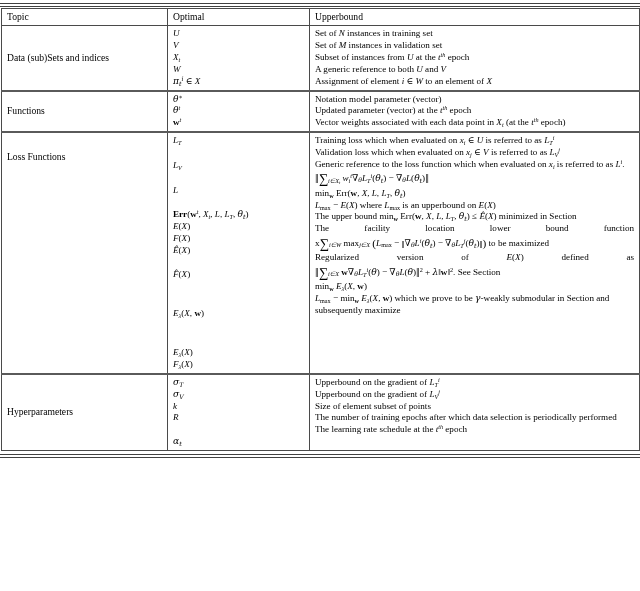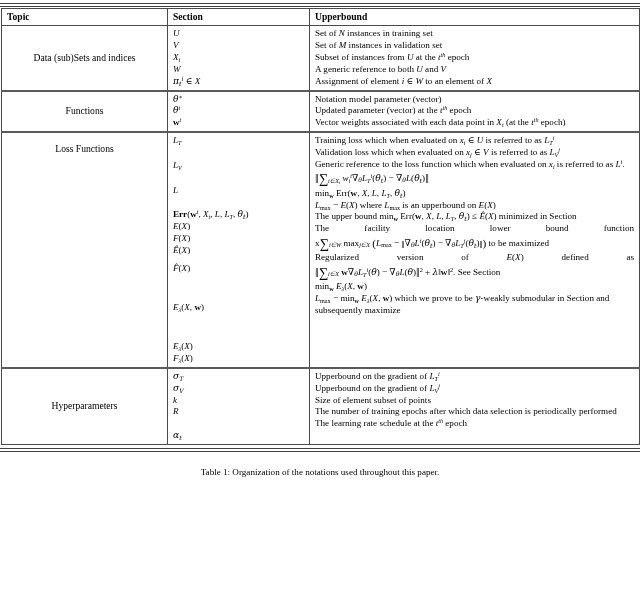--- a/index.html
+++ b/index.html
@@ -47,40 +47,39 @@
     box-sizing: border-box;
   }
   col.c-topic { width: 166px; }
   col.c-not   { width: 142px; }
   col.c-expl  { width: 330px; }
 
   thead th {
     border-top: 1px solid #4a4a4a;
     border-bottom: 1px solid #4a4a4a;
     text-align: left;
-    font-weight: bold;
+    font-weight: normal;
     font-size: 9.6px;
     padding-top: 2px;
     padding-bottom: 2px;
   }
   tr.section > td {
     border-top: 2px solid #5a5a5a;
   }
   tr.section-first > td {
     border-top: 1px solid #4a4a4a;
   }
   tr.last > td {
     border-bottom: 1px solid #4a4a4a;
   }
   .topic-cell {
-    text-align: center;
     font-size: 9.6px;
   }
   .topic-cell.mid { vertical-align: middle; }
-  .topic-cell.top { vertical-align: top; padding-top: 10px; }
+  .topic-cell.top { vertical-align: top; padding-top: 18px; }
 
   .notation-cell, .expl-cell { padding-top: 3px; }
 
   .nlist { margin: 0; padding: 0; list-style: none; }
   .nlist li { margin: 0 0 0 0; }
 
   .elist { margin: 0; padding: 0; list-style: none; }
   .elist li { margin: 0; }
 
   .just { text-align: justify; text-align-last: justify; }
@@ -125,21 +124,21 @@
 
   <table class="notation">
     <colgroup>
       <col class="c-topic">
         <col class="c-not">
         <col class="c-expl">
     </colgroup>
     <thead>
       <tr>
         <th>Topic</th>
-        <th>Section</th>
+        <th>Optimal</th>
         <th>Upperbound</th>
       </tr>
     </thead>
     <tbody>
 
       <tr class="section section-first">
         <td class="topic-cell mid">Data (sub)Sets and indices</td>
         <td class="notation-cell">
           <ul class="nlist">
             <li><span class="mi">U</span></li>
@@ -182,21 +181,21 @@
         <td class="topic-cell top">Loss Functions</td>
         <td class="notation-cell">
           <ul class="nlist">
             <li><span class="mi">L<sub>T</sub></span></li>
             <li style="margin-top:13px"><span class="mi">L<sub>V</sub></span></li>
             <li style="margin-top:13px"><span class="mi">L</span></li>
             <li style="margin-top:13px"><span class="mr" style="font-weight:bold">Err</span>(<span class="mb">w</span><sup class="mi">t</sup>, <span class="mi">X<sub>t</sub></span>, <span class="mi">L</span>, <span class="mi">L<sub>T</sub></span>, <span class="mgreek">θ<sub>t</sub></span>)</li>
             <li><span class="mi">E</span>(<span class="mi">X</span>)</li>
             <li><span class="mi">F</span>(<span class="mi">X</span>)</li>
             <li><span class="hat mi">Ê</span>(<span class="mi">X</span>)</li>
-            <li style="margin-top:6px"><span class="hat mi">F̂</span>(<span class="mi">X</span>)</li>
+            <li style="margin-top:12px"><span class="hat mi">F̂</span>(<span class="mi">X</span>)</li>
             <li style="margin-top:28px"><span class="mi">E<sub>λ</sub></span>(<span class="mi">X</span>, <span class="mb">w</span>)</li>
             <li style="margin-top:27px"><span class="mi">E<sub>λ</sub></span>(<span class="mi">X</span>)</li>
             <li><span class="mi">F<sub>λ</sub></span>(<span class="mi">X</span>)</li>
           </ul>
         </td>
         <td class="expl-cell">
           <ul class="elist">
             <li>Training loss which when evaluated on <span class="mi">x<sub>i</sub></span> ∈ <span class="mi">U</span> is referred to as <span class="mi">L<sub>T</sub><sup>i</sup></span></li>
             <li>Validation loss which when evaluated on <span class="mi">x<sub>j</sub></span> ∈ <span class="mi">V</span> is referred to as <span class="mi">L<sub>V</sub><sup>j</sup></span></li>
             <li>Generic reference to the loss function which when evaluated on <span class="mi">x<sub>i</sub></span> is referred to as <span class="mi">L<sup>i</sup></span>.</li>
@@ -233,15 +232,14 @@
           </ul>
         </td>
       </tr>
 
     </tbody>
   </table>
 
   <div class="rule-bot-outer"></div>
   <div class="rule-bot-inner"></div>
 
-  <div class="caption">Table 1: Organization of the notations used throughout this paper.</div>
 
 </div>
 
 </body></html>

